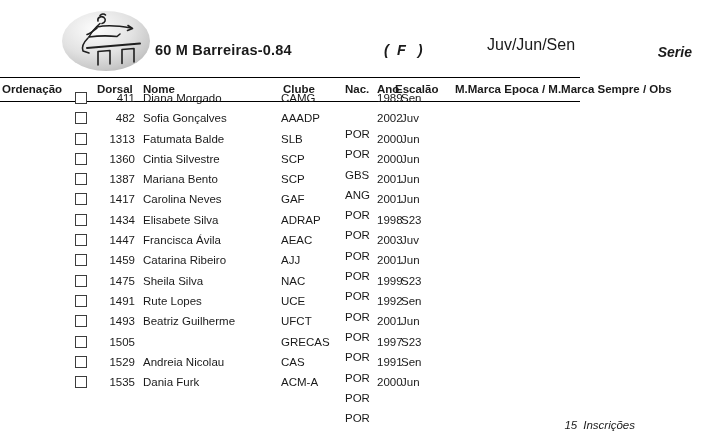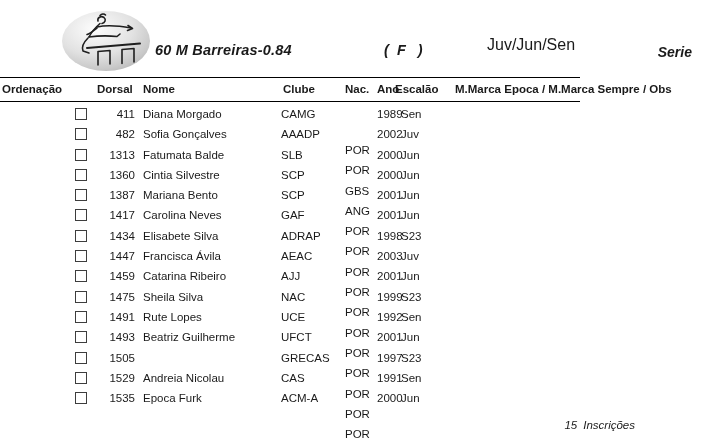--- a/index.html
+++ b/index.html
@@ -8,21 +8,21 @@
     width:709px;height:446px;
     background:#ffffff;
     font-family:"Liberation Sans", sans-serif;
     color:#1a1a1a;
     overflow:hidden;
   }
   
   .logo{position:absolute;left:60px;top:8px;width:92px;height:64px;}
   .event-title{
     position:absolute;left:155px;top:42px;
-    font-size:14.5px;font-weight:bold;font-style:italic;
+    font-size:14.5px;font-weight:bold;
     letter-spacing:0.2px;white-space:pre;
   }
   .gender{
     position:absolute;left:384px;top:42px;
     font-size:14.5px;font-weight:bold;font-style:italic;white-space:pre;
   }
   .category{
     position:absolute;left:487px;top:9px;
     font-size:16px;font-weight:normal;margin-top:27px;
   }
@@ -39,21 +39,21 @@
   .col-head span{position:absolute;top:0;line-height:22px;white-space:nowrap;}
   .c-ord{left:2px;}
   .c-dorsal{left:97px;}
   .c-nome{left:143px;}
   .c-clube{left:283px;}
   .c-nac{left:345px;}
   .c-ano{left:377px;}
   .c-escalao{left:395px;}
   .c-marca{left:455px;}
   
-  .rows{position:absolute;left:0;top:104px;width:561px;}
+  .rows{position:absolute;left:0;top:88px;width:561px;}
   .row{position:relative;height:20.3px;}
   .cell{
     position:absolute;top:0;line-height:20.3px;
     font-size:11.5px;white-space:nowrap;
   }
   .checkbox{
     position:absolute;left:75px;top:4px;
     width:10px;height:10px;
     border:1.3px solid #3d3d3d;background:#fff;
     box-sizing:content-box;
@@ -262,21 +262,21 @@
       <span class="cell nome">Andreia Nicolau</span>
       <span class="cell clube">CAS</span>
       <span class="cell nac">POR</span>
       <span class="cell ano">1991</span>
       <span class="cell escalao">Sen</span>
     </div>
 
     <div class="row">
       <span class="checkbox"></span>
       <span class="cell dorsal">1535</span>
-      <span class="cell nome">Epoca Furk</span>
+      <span class="cell nome">Dania Furk</span>
       <span class="cell clube">ACM-A</span>
       <span class="cell nac">POR</span>
       <span class="cell ano">2000</span>
       <span class="cell escalao">Jun</span>
     </div>
   </div>
 
   <div class="footer">
     <span class="count">15</span><span>Inscrições</span>
   </div>

